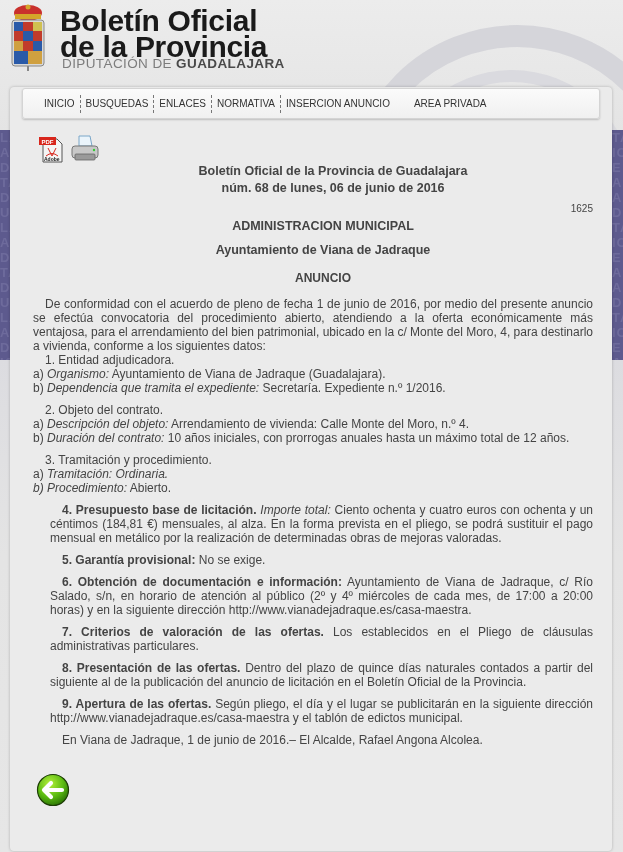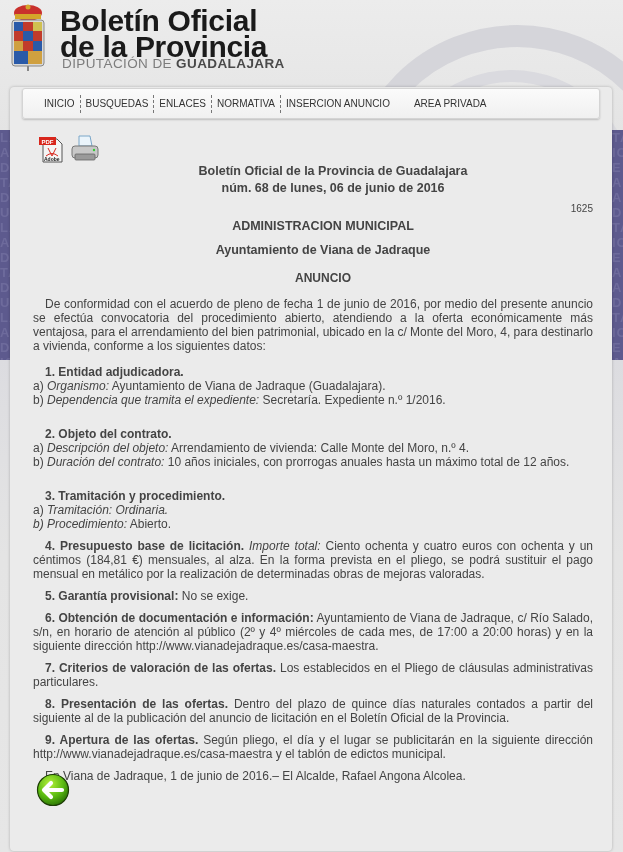--- a/index.html
+++ b/index.html
@@ -80,24 +80,24 @@
     text-align:center; font-weight:bold; font-size:12.5px; margin-top:5px; height:16px;
     padding-left:20px;
   }
   .ayto {
     text-align:center; font-weight:bold; font-size:12.5px; margin-top:8px; height:16px;
     padding-left:20px;
   }
   .anuncio { text-align:center; font-size:12px; margin-top:12px; height:16px; padding-left:20px;font-weight:bold; }
   p { margin:0; }
   .intro { margin-top:10px; text-indent:12px; text-align:justify; }
-  .item-title { font-weight:bold; margin-left:12px; margin-top:12px; }
+  .item-title { font-weight:normal; margin-left:12px; margin-top:0; }
   .item-line { }
   .gap { height:8px; }
-  .just { text-align:justify; text-indent:12px; }
+  .just { text-align:justify; text-indent:12px;margin-left:17px; }
   i { font-style:italic; }
   .back-btn {
     position:absolute; left:36px; top:773px; width:34px; height:34px; cursor:pointer;
   }
 </style>
 </head>
 <body>
 
 <div class="bg-top">
   <div class="arc arc1"></div>

